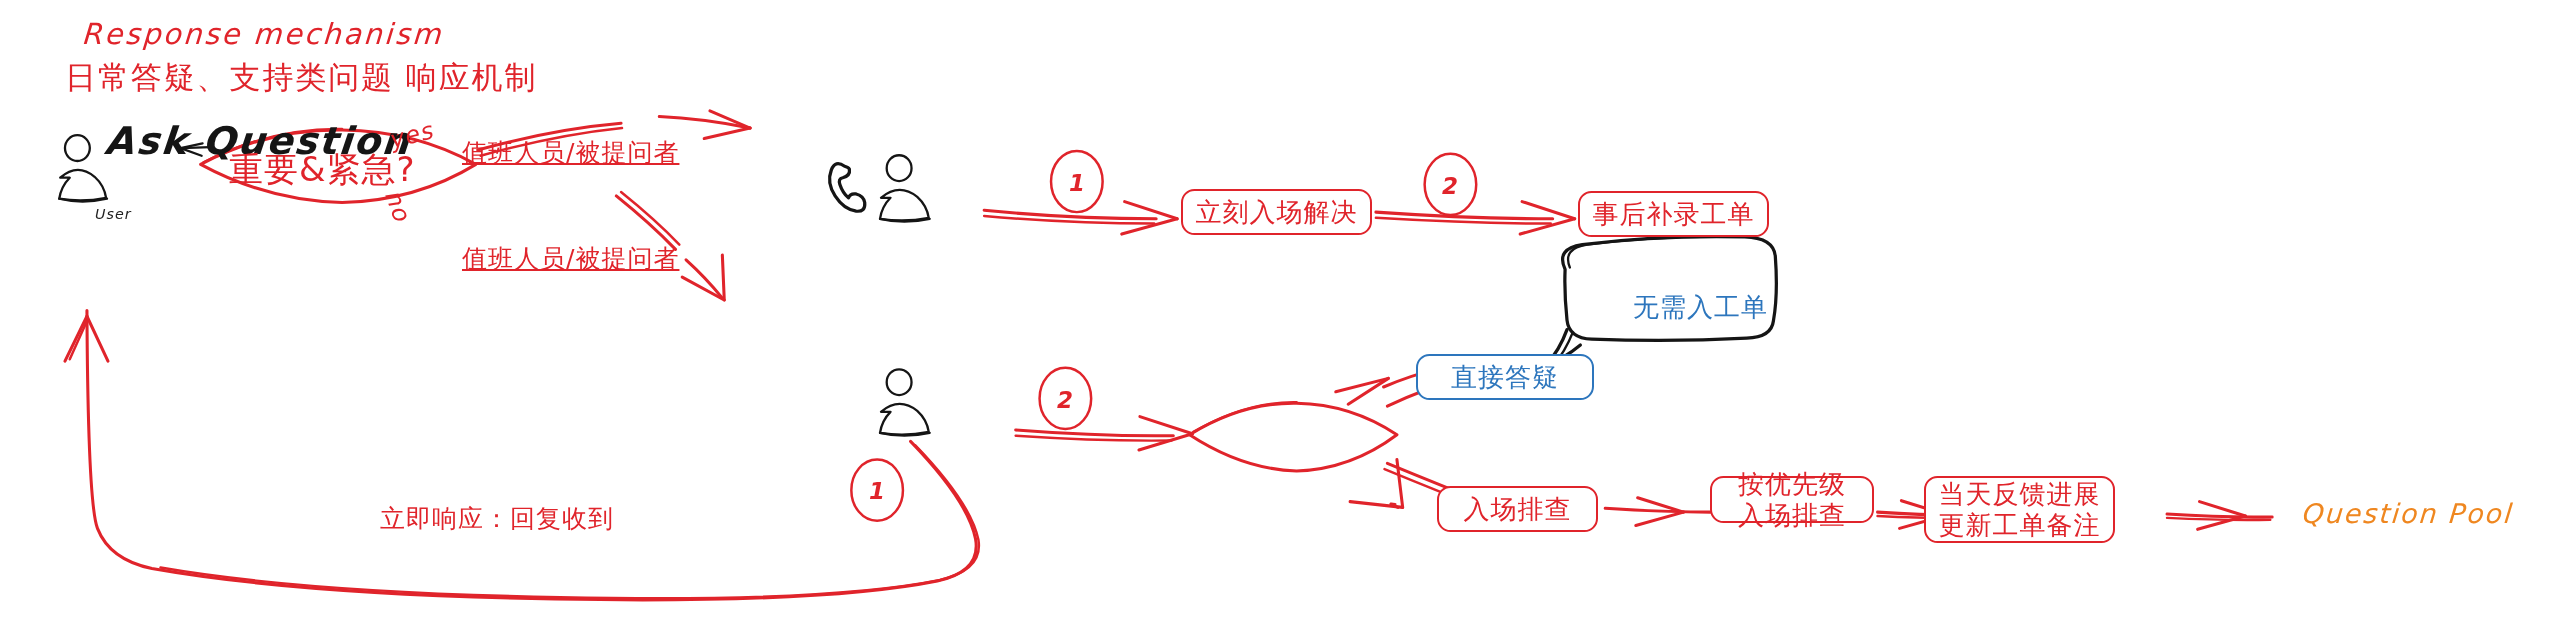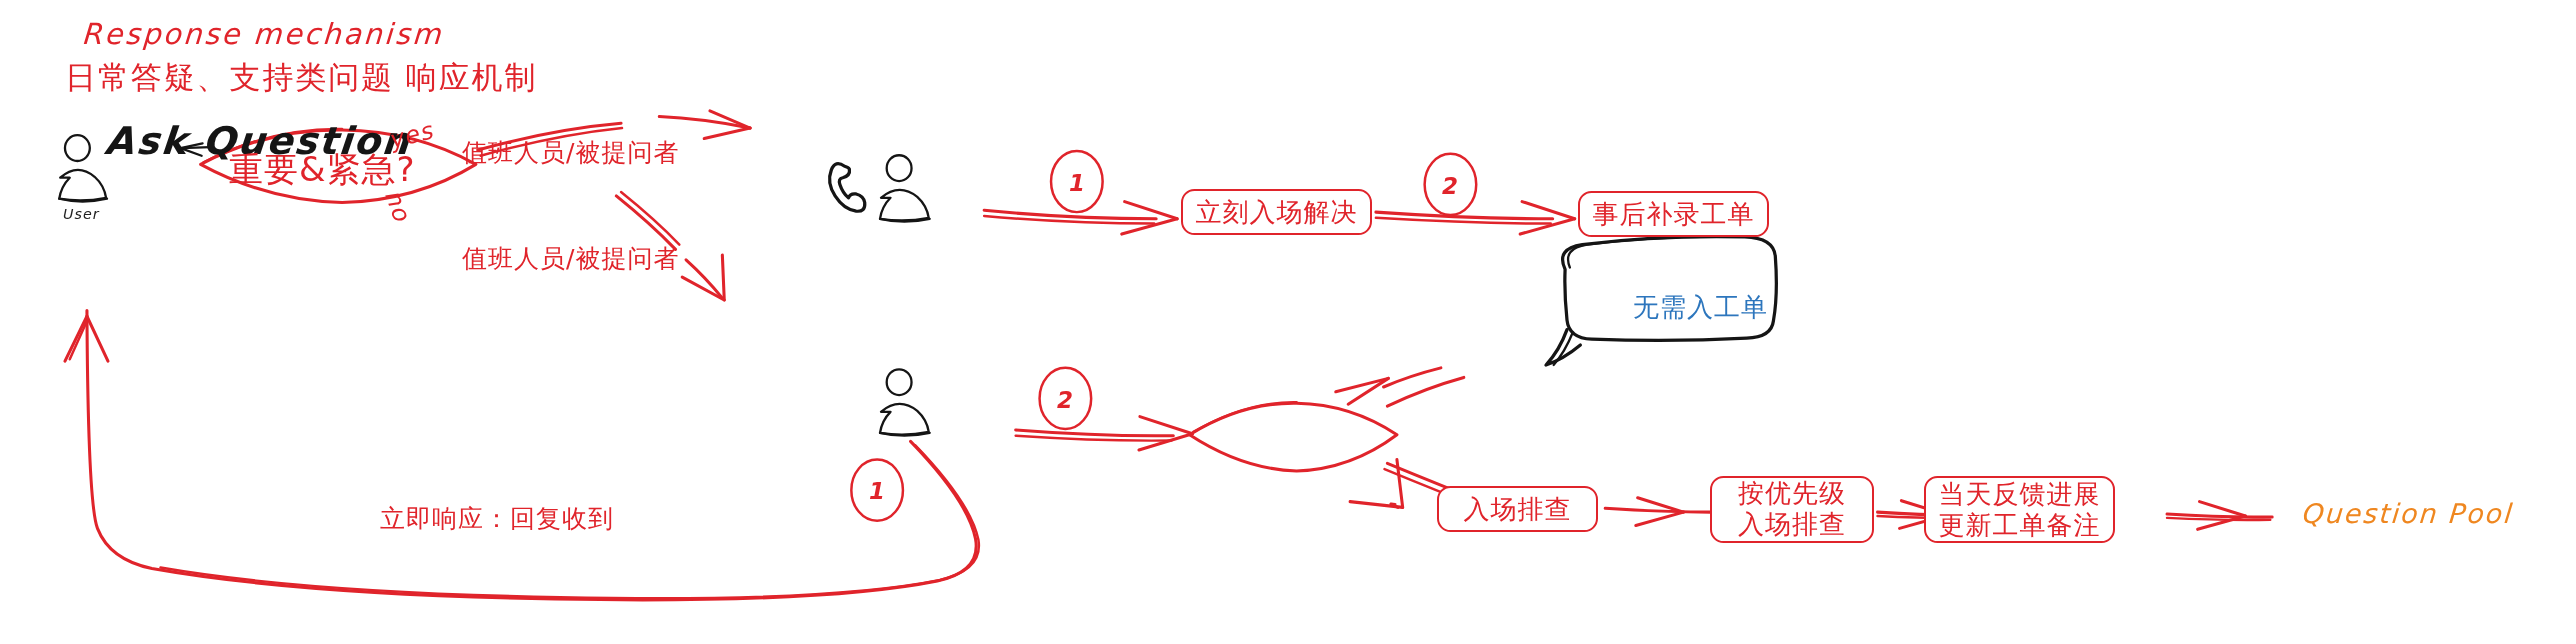--- a/index.html
+++ b/index.html
@@ -121,27 +121,29 @@
     font-weight: 600;
     width: 42px;
     text-align: center;
   }
   .actor-cap {
     position: absolute;
     color: #e0242b;
     font-size: 25px;
     letter-spacing: 1px;
     white-space: nowrap;
+    text-decoration: underline;
   }
   .user-cap {
     position: absolute;
     color: #222;
     font-size: 14.3px;
     font-style: italic;
     letter-spacing: 1px;
+    margin-left: 32px;
   }
 </style>
 </head>
 <body>
 
 <div id="canvas">
 
   <svg class="layer-svg" viewBox="0 0 2696 674">
     <defs>
       <style>
@@ -305,26 +307,27 @@
   <div class="circ-num" style="left:856px; top:478px;">1</div>
 
   <svg class="layer-svg" viewBox="0 0 2696 674">
     <ellipse cx="918" cy="513" rx="27" ry="32" fill="none" stroke="#e0242b" stroke-width="2.6"></ellipse>
   </svg>
 
   <div class="node proc" style="left:1181px; top:189px; width:191px; height:46px;">立刻入场解决</div>
 
   <div class="node proc" style="left:1578px; top:191px; width:191px; height:46px;">事后补录工单</div>
 
+  <div class="node proc blue" style="left:1416px; top:354px; width:178px; height:46px;">直接答疑</div>
 
   <div class="bubble-txt" style="left:1589px; top:290px;margin-left:44px;">无需入工单</div>
 
   <div class="node proc" style="left:1437px; top:486px; width:161px; height:46px;">入场排查</div>
 
-  <div class="node proc" style="left:1710px; top:476px; width:164px; height:67px;font-family:Liberation Serif, serif;">按优先级
+  <div class="node proc" style="left:1710px; top:476px; width:164px; height:47px;">按优先级
 入场排查</div>
 
   <div class="node proc" style="left:1924px; top:476px; width:191px; height:67px;">当天反馈进展
 更新工单备注</div>
 
   <div class="hand-orange" style="left:2303px; top:498px;">Question Pool</div>
 
   <div class="lbl" style="left:352px; top:504px;margin-left:28px;">立即响应：回复收到</div>
 
 </div>

